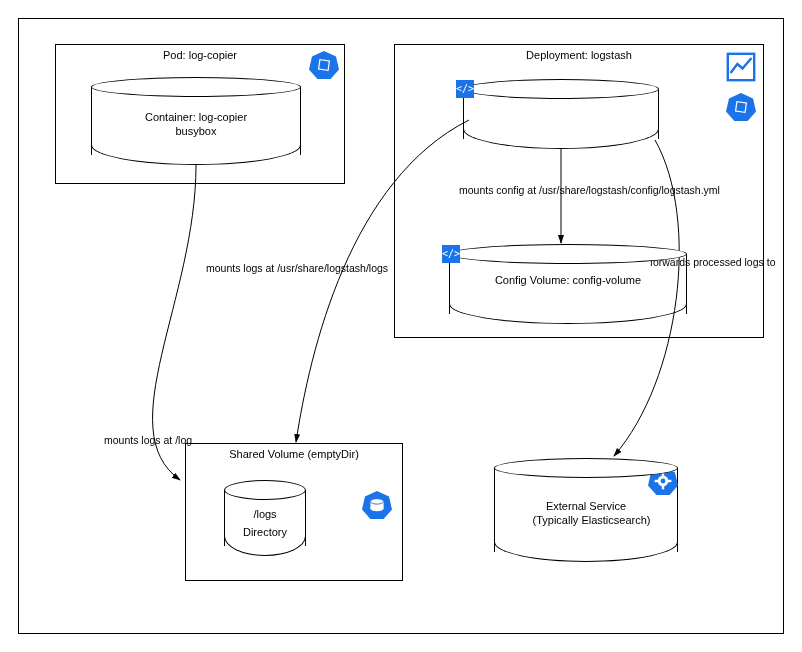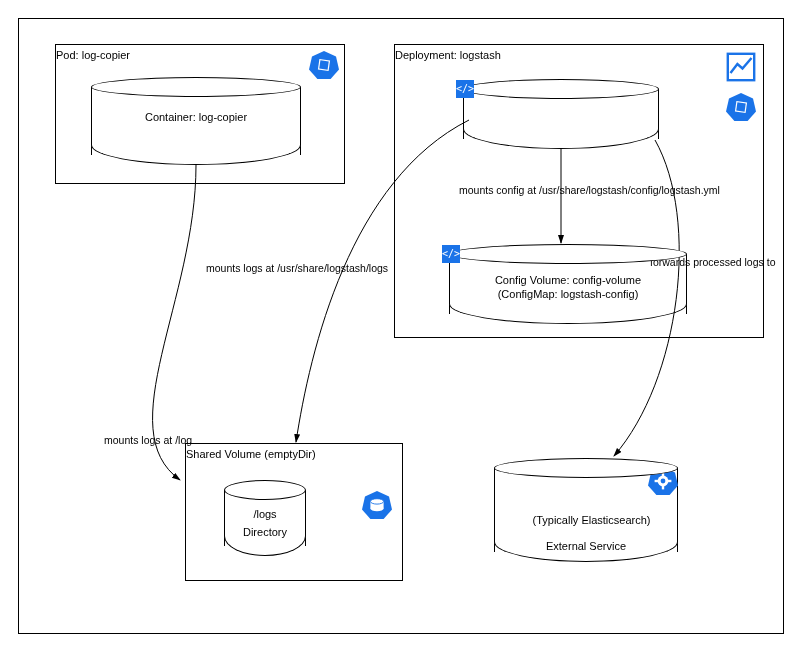--- a/index.html
+++ b/index.html
@@ -19,21 +19,21 @@
     width: 766px;
     height: 616px;
     border: 1px solid #000;
   }
   .box {
     position: absolute;
     border: 1px solid #000;
     background: #fff;
   }
   .box-title {
-    text-align: left;
+    text-align: center;
     font-size: 11px;
     padding-top: 4px;
   }
   .cyl {
     position: absolute;
   }
   .cyl-body {
     position: absolute;
     left: 0; right: 0; top: 10px; bottom: 10px;
     border-left: 1px solid #000;
@@ -115,20 +115,21 @@
     <rect x="32" y="32" width="36" height="36" fill="#fff" transform="rotate(8 50 50)"></rect>
     <rect x="36" y="36" width="28" height="28" fill="#1a73e8" transform="rotate(8 50 50)"></rect>
   </svg>
 </div>
 
 <div class="cyl" style="left:91px; top:77px; width:210px; height:88px;">
   <div class="cyl-body"></div>
   <div class="cyl-bottom-half"></div>
   <div class="cyl-top"></div>
   <div class="cyl-label" style="top:34px;">Container: log-copier</div>
+  <div class="cyl-label" style="top:48px;">busybox</div>
 </div>
 
 <div class="box" style="left:394px; top:44px; width:370px; height:294px;">
   <div class="box-title">Deployment: logstash</div>
 </div>
 
 <div class="k8s-icon" style="left:726px; top:52px;">
   <svg viewBox="0 0 100 100">
     <rect x="6" y="6" width="88" height="88" fill="none" stroke="#1a73e8" stroke-width="8"></rect>
     <polyline points="15,70 38,40 55,55 85,20" fill="none" stroke="#1a73e8" stroke-width="8"></polyline>
@@ -148,21 +149,20 @@
   <div class="cyl-bottom-half"></div>
   <div class="cyl-top"></div>
 </div>
 <div class="code-badge" style="left:456px; top:80px;">&lt;/&gt;</div>
 
 <div class="cyl" style="left:449px; top:244px; width:238px; height:80px;">
   <div class="cyl-body"></div>
   <div class="cyl-bottom-half"></div>
   <div class="cyl-top"></div>
   <div class="cyl-label" style="top:30px;">Config Volume: config-volume</div>
-  <div class="cyl-label" style="top:44px;">(ConfigMap: logstash-config)</div>
 </div>
 <div class="code-badge" style="left:442px; top:245px;">&lt;/&gt;</div>
 
 <div class="box" style="left:185px; top:443px; width:218px; height:138px;">
   <div class="box-title">Shared Volume (emptyDir)</div>
 </div>
 
 <div class="k8s-icon" style="left:362px; top:490px;">
   <svg class="heptagon" viewBox="0 0 100 100">
     <polygon points="50,3 90,22 100,65 72,97 28,97 0,65 10,22" fill="#1a73e8"></polygon>
@@ -178,21 +178,21 @@
   <div class="cyl-bottom-half"></div>
   <div class="cyl-top"></div>
   <div class="cyl-label" style="top:28px;">/logs</div>
   <div class="cyl-label" style="top:46px;">Directory</div>
 </div>
 
 <div class="cyl" style="left:494px; top:458px; width:184px; height:104px;">
   <div class="cyl-body"></div>
   <div class="cyl-bottom-half"></div>
   <div class="cyl-top"></div>
-  <div class="cyl-label" style="top:42px;margin-top:40px;">External Service</div>
+  <div class="cyl-label" style="top:42px;">External Service</div>
   <div class="cyl-label" style="top:56px;margin-left:11px;">(Typically Elasticsearch)</div>
 </div>
 
 <div class="k8s-icon" style="left:648px; top:466px;">
   <svg class="heptagon" viewBox="0 0 100 100">
     <polygon points="50,3 90,22 100,65 72,97 28,97 0,65 10,22" fill="#1a73e8"></polygon>
     <circle cx="50" cy="50" r="18" fill="#fff"></circle>
     <circle cx="50" cy="50" r="8" fill="#1a73e8"></circle>
     <g fill="#fff">
       <rect x="46" y="22" width="8" height="12"></rect>

